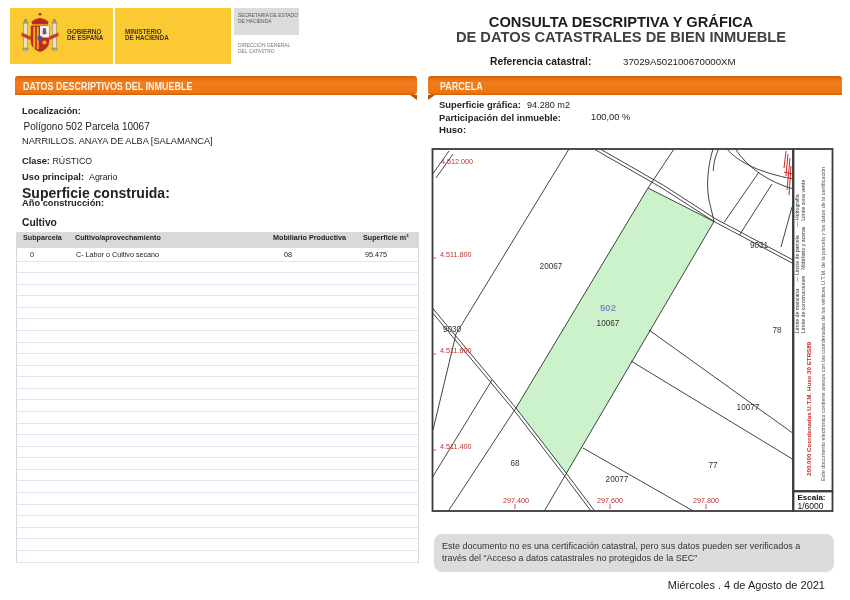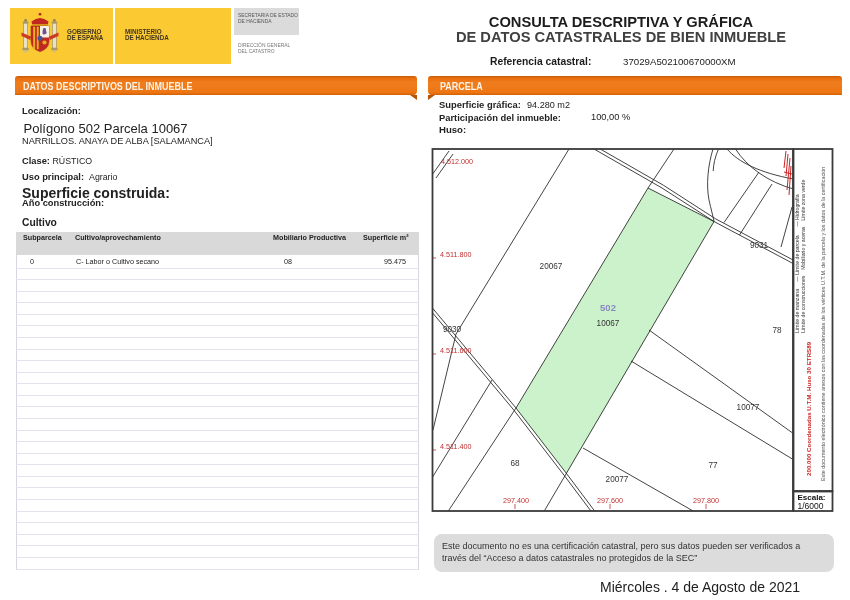--- a/index.html
+++ b/index.html
@@ -73,48 +73,48 @@
 <div class="abs" style="left:15px;top:75.5px;width:401.5px;height:19.5px;border-radius:3px 3px 4px 0;background:linear-gradient(to bottom,#c95a06 0%,#e96f10 13%,#ef7d1d 35%,#ee7614 86%,#d26105 100%);"></div>
 <div class="abs" style="left:410px;top:95px;width:0;height:0;border-left:7px solid transparent;border-top:5px solid #b55505;"></div>
 <div class="abs b" style="left:23px;top:79.5px;font-size:11.5px;color:#fdf3e6;transform:scaleX(0.78);transform-origin:0 0;white-space:nowrap;">DATOS DESCRIPTIVOS DEL INMUEBLE</div>
 
 <div class="abs" style="left:428px;top:75.5px;width:413.5px;height:19.5px;border-radius:3px 3px 0 4px;background:linear-gradient(to bottom,#c95a06 0%,#e96f10 13%,#ef7d1d 35%,#ee7614 86%,#d26105 100%);"></div>
 <div class="abs" style="left:428px;top:95px;width:0;height:0;border-right:7px solid transparent;border-top:5px solid #b55505;"></div>
 <div class="abs b" style="left:440px;top:79.5px;font-size:11.5px;color:#fdf3e6;transform:scaleX(0.78);transform-origin:0 0;white-space:nowrap;">PARCELA</div>
 
 <div class="abs b" style="left:22px;top:105.5px;font-size:9.3px;color:#222;">Localización:</div>
 
-<div class="abs" style="left:23.5px;top:121px;font-size:13px;color:#222;">Polígono 502 Parcela 10067</div>
+<div class="abs" style="left:23.5px;top:121px;font-size:10px;color:#222;">Polígono 502 Parcela 10067</div>
 
 <div class="abs" style="left:22px;top:136px;font-size:9.2px;color:#222;">NARRILLOS. ANAYA DE ALBA [SALAMANCA]</div>
 
 <div class="abs" style="left:22px;top:155.5px;font-size:9.3px;color:#222;"><span class="b">Clase:</span> <span style="font-size:8.8px;">RÚSTICO</span></div>
 
 <div class="abs" style="left:22px;top:171.5px;font-size:9.3px;color:#222;"><span class="b">Uso principal:</span> <span style="font-size:8.8px;">&nbsp;Agrario</span></div>
 
 <div class="abs b" style="left:22px;top:185px;font-size:14px;color:#222;">Superficie construida:</div>
 
 <div class="abs b" style="left:22px;top:197.5px;font-size:9.3px;color:#222;">Año construcción:</div>
 
 <div class="abs b" style="left:22px;top:216.5px;font-size:10.3px;color:#222;">Cultivo</div>
 
 <div class="abs" style="left:16px;top:231.5px;width:403px;">
 
-  <div style="height:23px;background:#D9D9D9;position:relative;font-size:7.2px;font-weight:bold;color:#222;">
+  <div style="height:16px;background:#D9D9D9;position:relative;font-size:7.2px;font-weight:bold;color:#222;">
     <span style="position:absolute;left:7px;top:1.5px;">Subparcela</span>
     <span style="position:absolute;left:59px;top:1.5px;">Cultivo/aprovechamiento</span>
     <span style="position:absolute;left:257px;top:1.5px;">Mobiliario Productiva</span>
     <span style="position:absolute;left:347px;top:1.5px;">Superficie m²</span>
   </div>
 
   <div style="height:14px;position:relative;font-size:7.2px;color:#222;border-left:1px solid #d9d5e2;border-right:1px solid #d9d5e2;border-bottom:1px solid #e6e1ef;box-sizing:border-box;">
     <span style="position:absolute;left:13px;top:2.5px;">0</span>
     <span style="position:absolute;left:59px;top:2.5px;">C- Labor o Cultivo secano</span>
     <span style="position:absolute;left:267px;top:2.5px;">08</span>
-    <span style="position:absolute;left:360px;top:2.5px;width:29px;text-align:right;">95.475</span>
+    <span style="position:absolute;left:348px;top:2.5px;width:29px;">95.475</span>
   </div>
 
   <div id="rows">
       <div style="height:11.58px;border-bottom:1px solid #e6e1ef;border-left:1px solid #d9d5e2;border-right:1px solid #d9d5e2;box-sizing:border-box;"></div>
       <div style="height:11.58px;border-bottom:1px solid #e6e1ef;border-left:1px solid #d9d5e2;border-right:1px solid #d9d5e2;box-sizing:border-box;"></div>
       <div style="height:11.58px;border-bottom:1px solid #e6e1ef;border-left:1px solid #d9d5e2;border-right:1px solid #d9d5e2;box-sizing:border-box;"></div>
       <div style="height:11.58px;border-bottom:1px solid #e6e1ef;border-left:1px solid #d9d5e2;border-right:1px solid #d9d5e2;box-sizing:border-box;"></div>
       <div style="height:11.58px;border-bottom:1px solid #e6e1ef;border-left:1px solid #d9d5e2;border-right:1px solid #d9d5e2;box-sizing:border-box;"></div>
       <div style="height:11.58px;border-bottom:1px solid #e6e1ef;border-left:1px solid #d9d5e2;border-right:1px solid #d9d5e2;box-sizing:border-box;"></div>
       <div style="height:11.58px;border-bottom:1px solid #e6e1ef;border-left:1px solid #d9d5e2;border-right:1px solid #d9d5e2;box-sizing:border-box;"></div>
@@ -278,13 +278,13 @@
 
   <text x="797.5" y="500" font-family="Liberation Sans,sans-serif" font-size="8" font-weight="bold" fill="#111">Escala:</text>
 
   <text x="797.5" y="509" font-family="Liberation Sans,sans-serif" font-size="8.5" fill="#111">1/6000</text>
 </svg>
 
 <div class="abs" style="left:434px;top:534px;width:400px;height:38px;background:#DCDCDC;border-radius:8px;"></div>
 
 <div class="abs" style="left:442px;top:539.5px;width:376px;font-size:9px;line-height:12px;color:#333;">Este documento no es una certificación catastral, pero sus datos pueden ser verificados a través del “Acceso a datos catastrales no protegidos de la SEC”</div>
 
-<div class="abs" style="left:600px;top:579px;width:225px;font-size:14px;color:#222;">Miércoles . 4 de Agosto de 2021</div>
+<div class="abs" style="left:600px;top:579px;width:225px;text-align:right;font-size:11px;color:#222;">Miércoles . 4 de Agosto de 2021</div>
 
 </body></html>

